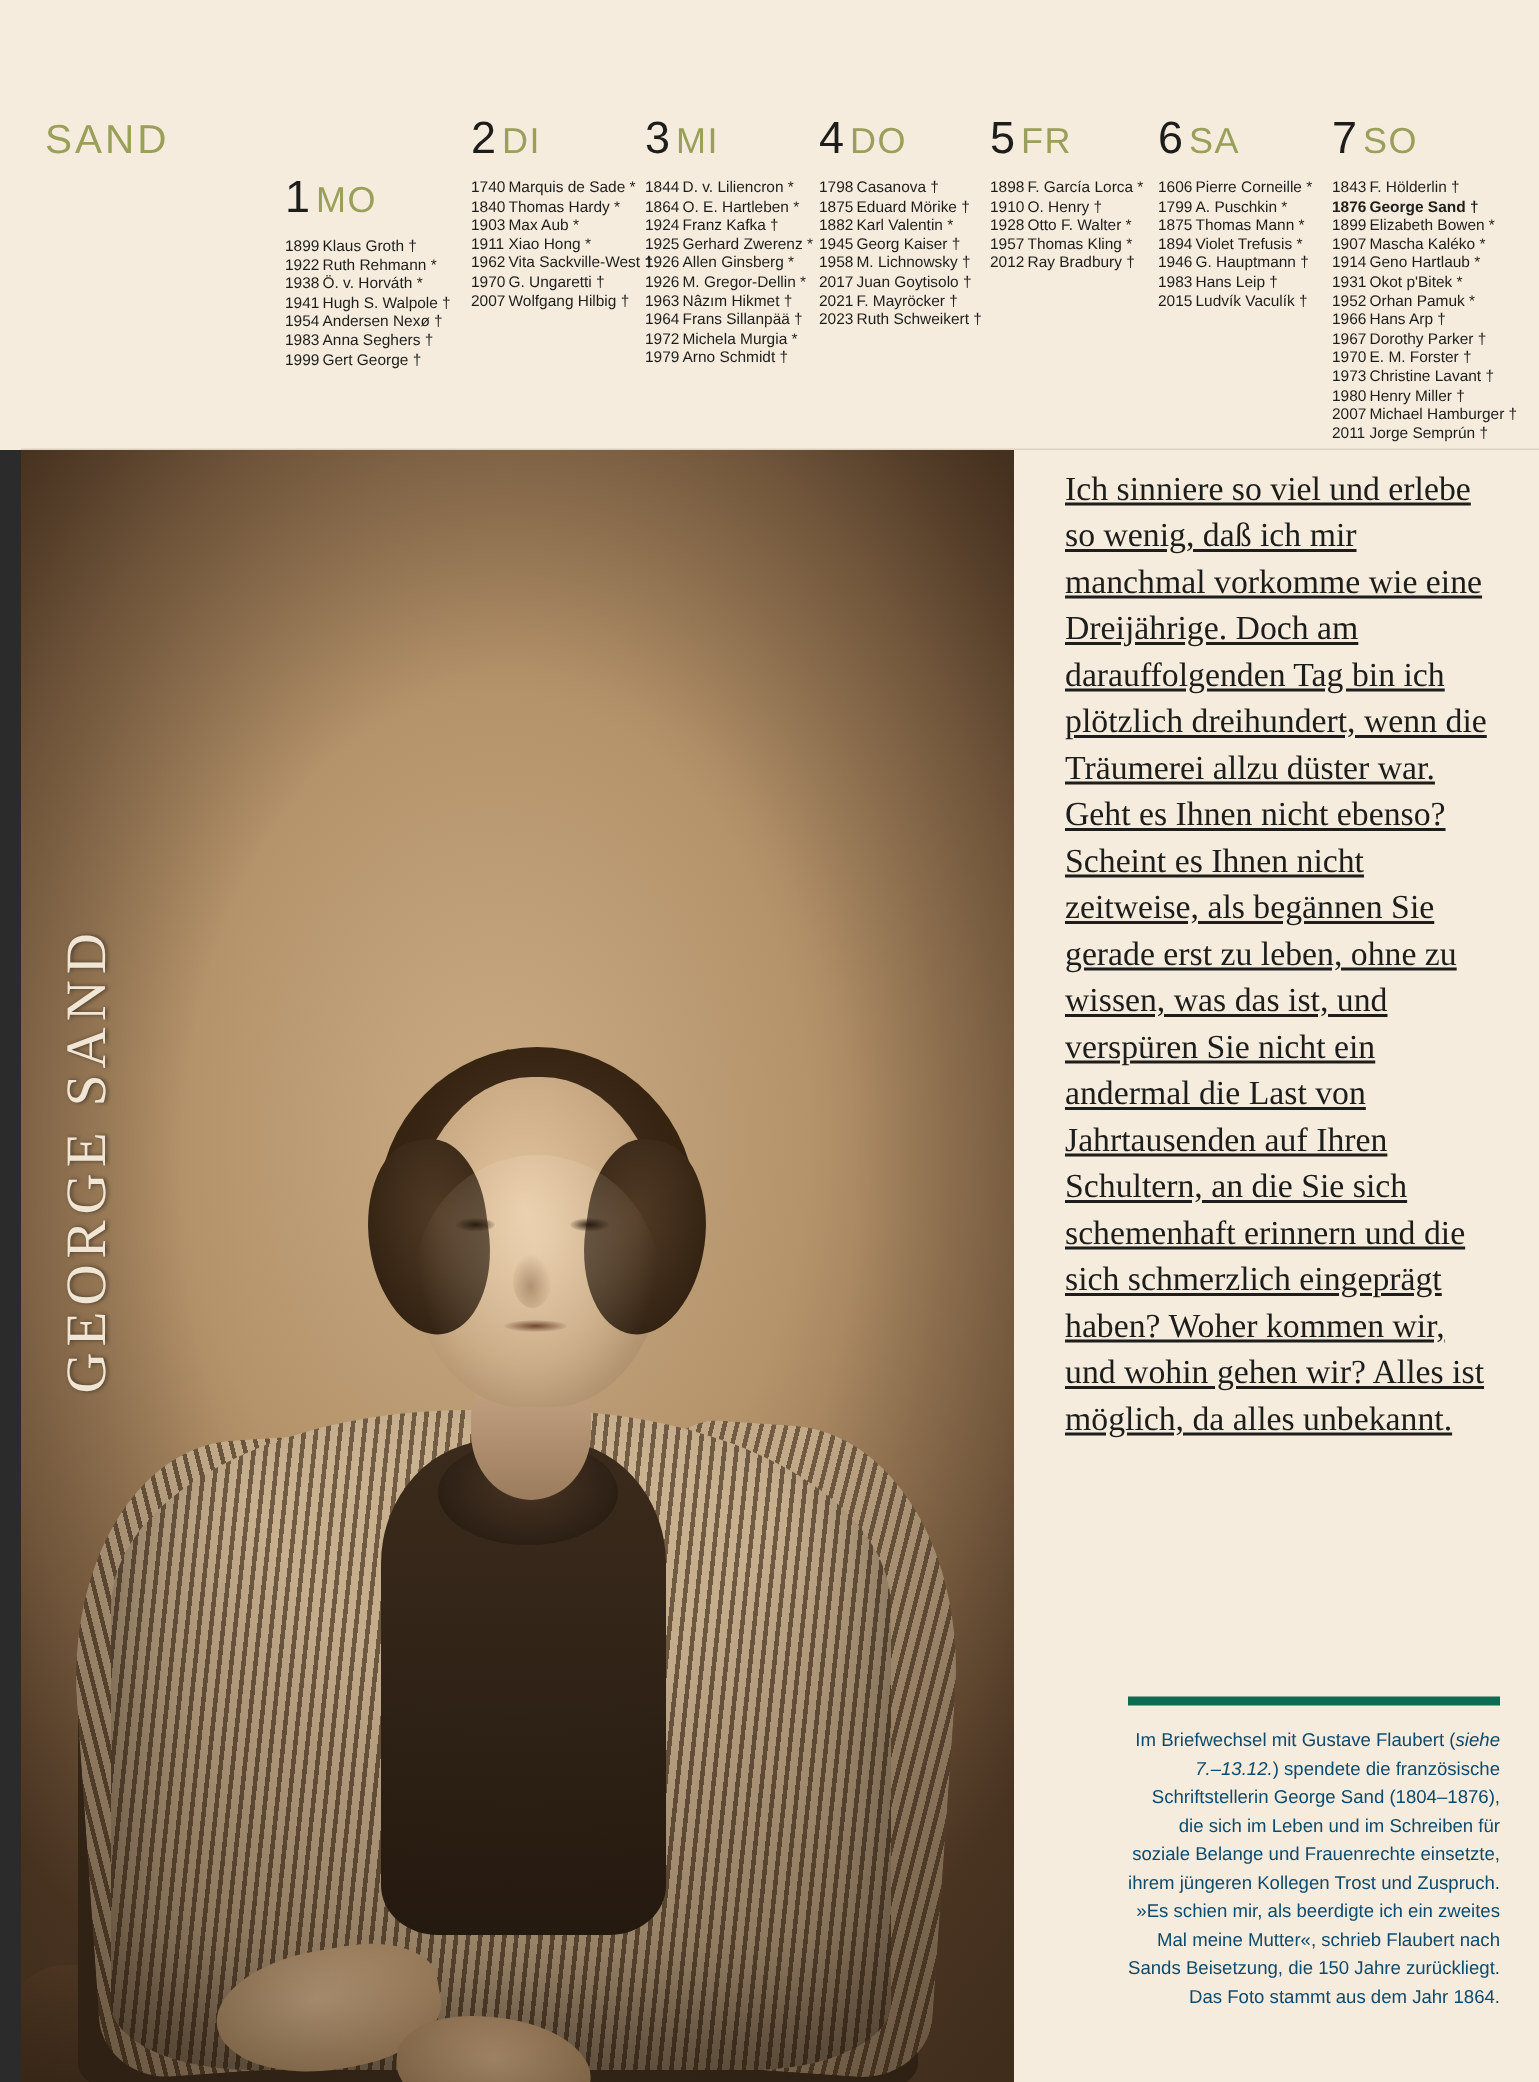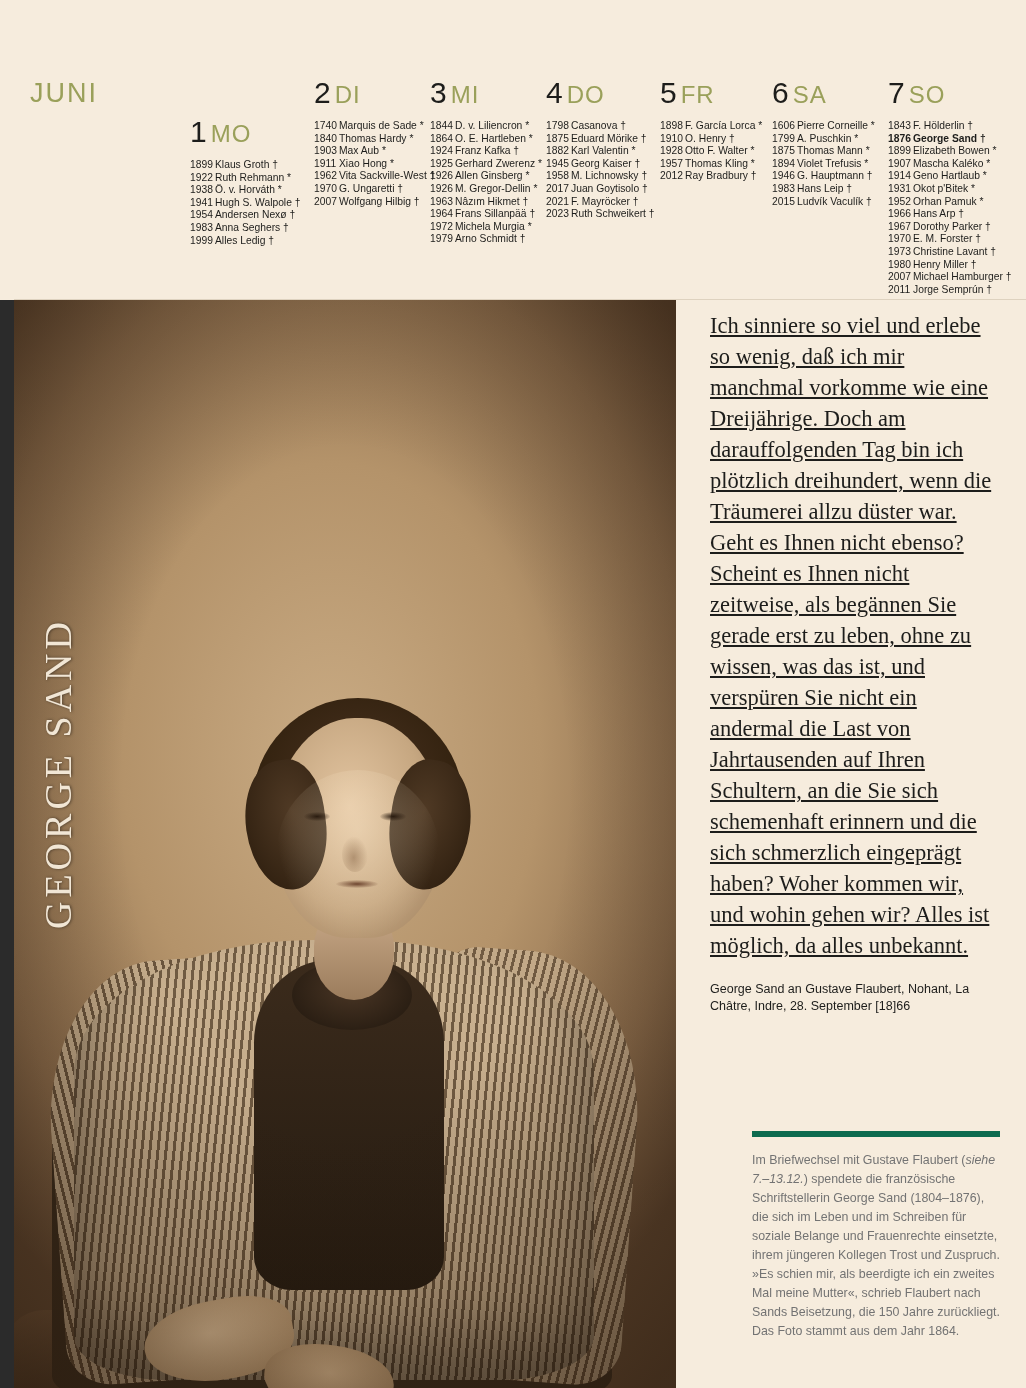--- a/index.html
+++ b/index.html
@@ -318,46 +318,46 @@
   }
   .note-rule {
     width: 248px;
     height: 6px;
     background: #0d6b4f;
     margin-bottom: 14px;
   }
   .note-text {
     font-size: 12.4px;
     line-height: 19px;
-    color: #737373;
-    text-align: left;
+    color: #0c4a6e;
+    text-align: right;
   }
   .note-text i { font-style: italic; }
 </style>
 </head>
 <body>
 
 <div class="page">
 
   <div class="spine"></div>
   <div class="spine-lower"></div>
 
   <div class="cal">
-    <div class="month">JUNI</div>
+    <div class="month">SAND</div>
     <div id="day-columns">
         <div class="day-col" style="left: 190px; margin-top: 39px;">
           <div class="day-head"><span class="day-num">1</span><span class="day-abbr">MO</span></div>
           <div class="entries">
             <div class="entry"><span class="yr">1899</span><span>Klaus Groth †</span></div>
             <div class="entry"><span class="yr">1922</span><span>Ruth Rehmann *</span></div>
             <div class="entry"><span class="yr">1938</span><span>Ö. v. Horváth *</span></div>
             <div class="entry"><span class="yr">1941</span><span>Hugh S. Walpole †</span></div>
             <div class="entry"><span class="yr">1954</span><span>Andersen Nexø †</span></div>
             <div class="entry"><span class="yr">1983</span><span>Anna Seghers †</span></div>
-            <div class="entry"><span class="yr">1999</span><span>Alles Ledig †</span></div>
+            <div class="entry"><span class="yr">1999</span><span>Gert George †</span></div>
           </div>
         </div>
         <div class="day-col" style="left: 314px;">
           <div class="day-head"><span class="day-num">2</span><span class="day-abbr">DI</span></div>
           <div class="entries">
             <div class="entry"><span class="yr">1740</span><span>Marquis de Sade *</span></div>
             <div class="entry"><span class="yr">1840</span><span>Thomas Hardy *</span></div>
             <div class="entry"><span class="yr">1903</span><span>Max Aub *</span></div>
             <div class="entry"><span class="yr">1911</span><span>Xiao Hong *</span></div>
             <div class="entry"><span class="yr">1962</span><span>Vita Sackville-West †</span></div>
@@ -461,21 +461,20 @@
       <div class="mouth"></div>
       <div class="hand"></div>
       <div class="hand2"></div>
       <div class="vignette"></div>
     </div>
     <div class="sand-title">GEORGE SAND</div>
   </div>
 
   <div class="quote-col">
     <div class="quote">Ich sinniere so viel und erlebe so wenig, daß ich mir manchmal vorkomme wie eine Dreijährige. Doch am darauffolgenden Tag bin ich plötzlich dreihundert, wenn die Träumerei allzu düster war. Geht es Ihnen nicht ebenso? Scheint es Ihnen nicht zeitweise, als begännen Sie gerade erst zu leben, ohne zu wissen, was das ist, und verspüren Sie nicht ein andermal die Last von Jahrtausenden auf Ihren Schultern, an die Sie sich schemenhaft erinnern und die sich schmerzlich eingeprägt haben? Woher kommen wir, und wohin gehen wir? Alles ist möglich, da alles unbekannt.</div>
-    <div class="quote-src">George Sand an Gustave Flaubert, Nohant, La Châtre, Indre, 28. September [18]66</div>
   </div>
 
   <div class="note">
     <div class="note-rule"></div>
     <div class="note-text">
       <span>Im Briefwechsel mit Gustave Flaubert (</span><i>siehe 7.–13.12.</i><span>) spendete die französische Schriftstellerin George Sand (1804–1876), die sich im Leben und im Schreiben für soziale Belange und Frauenrechte einsetzte, ihrem jüngeren Kollegen Trost und Zuspruch. »Es schien mir, als beerdigte ich ein zweites Mal meine Mutter«, schrieb Flaubert nach Sands Beisetzung, die 150 Jahre zurückliegt. Das Foto stammt aus dem Jahr 1864.</span>
     </div>
   </div>
 
 </div>

